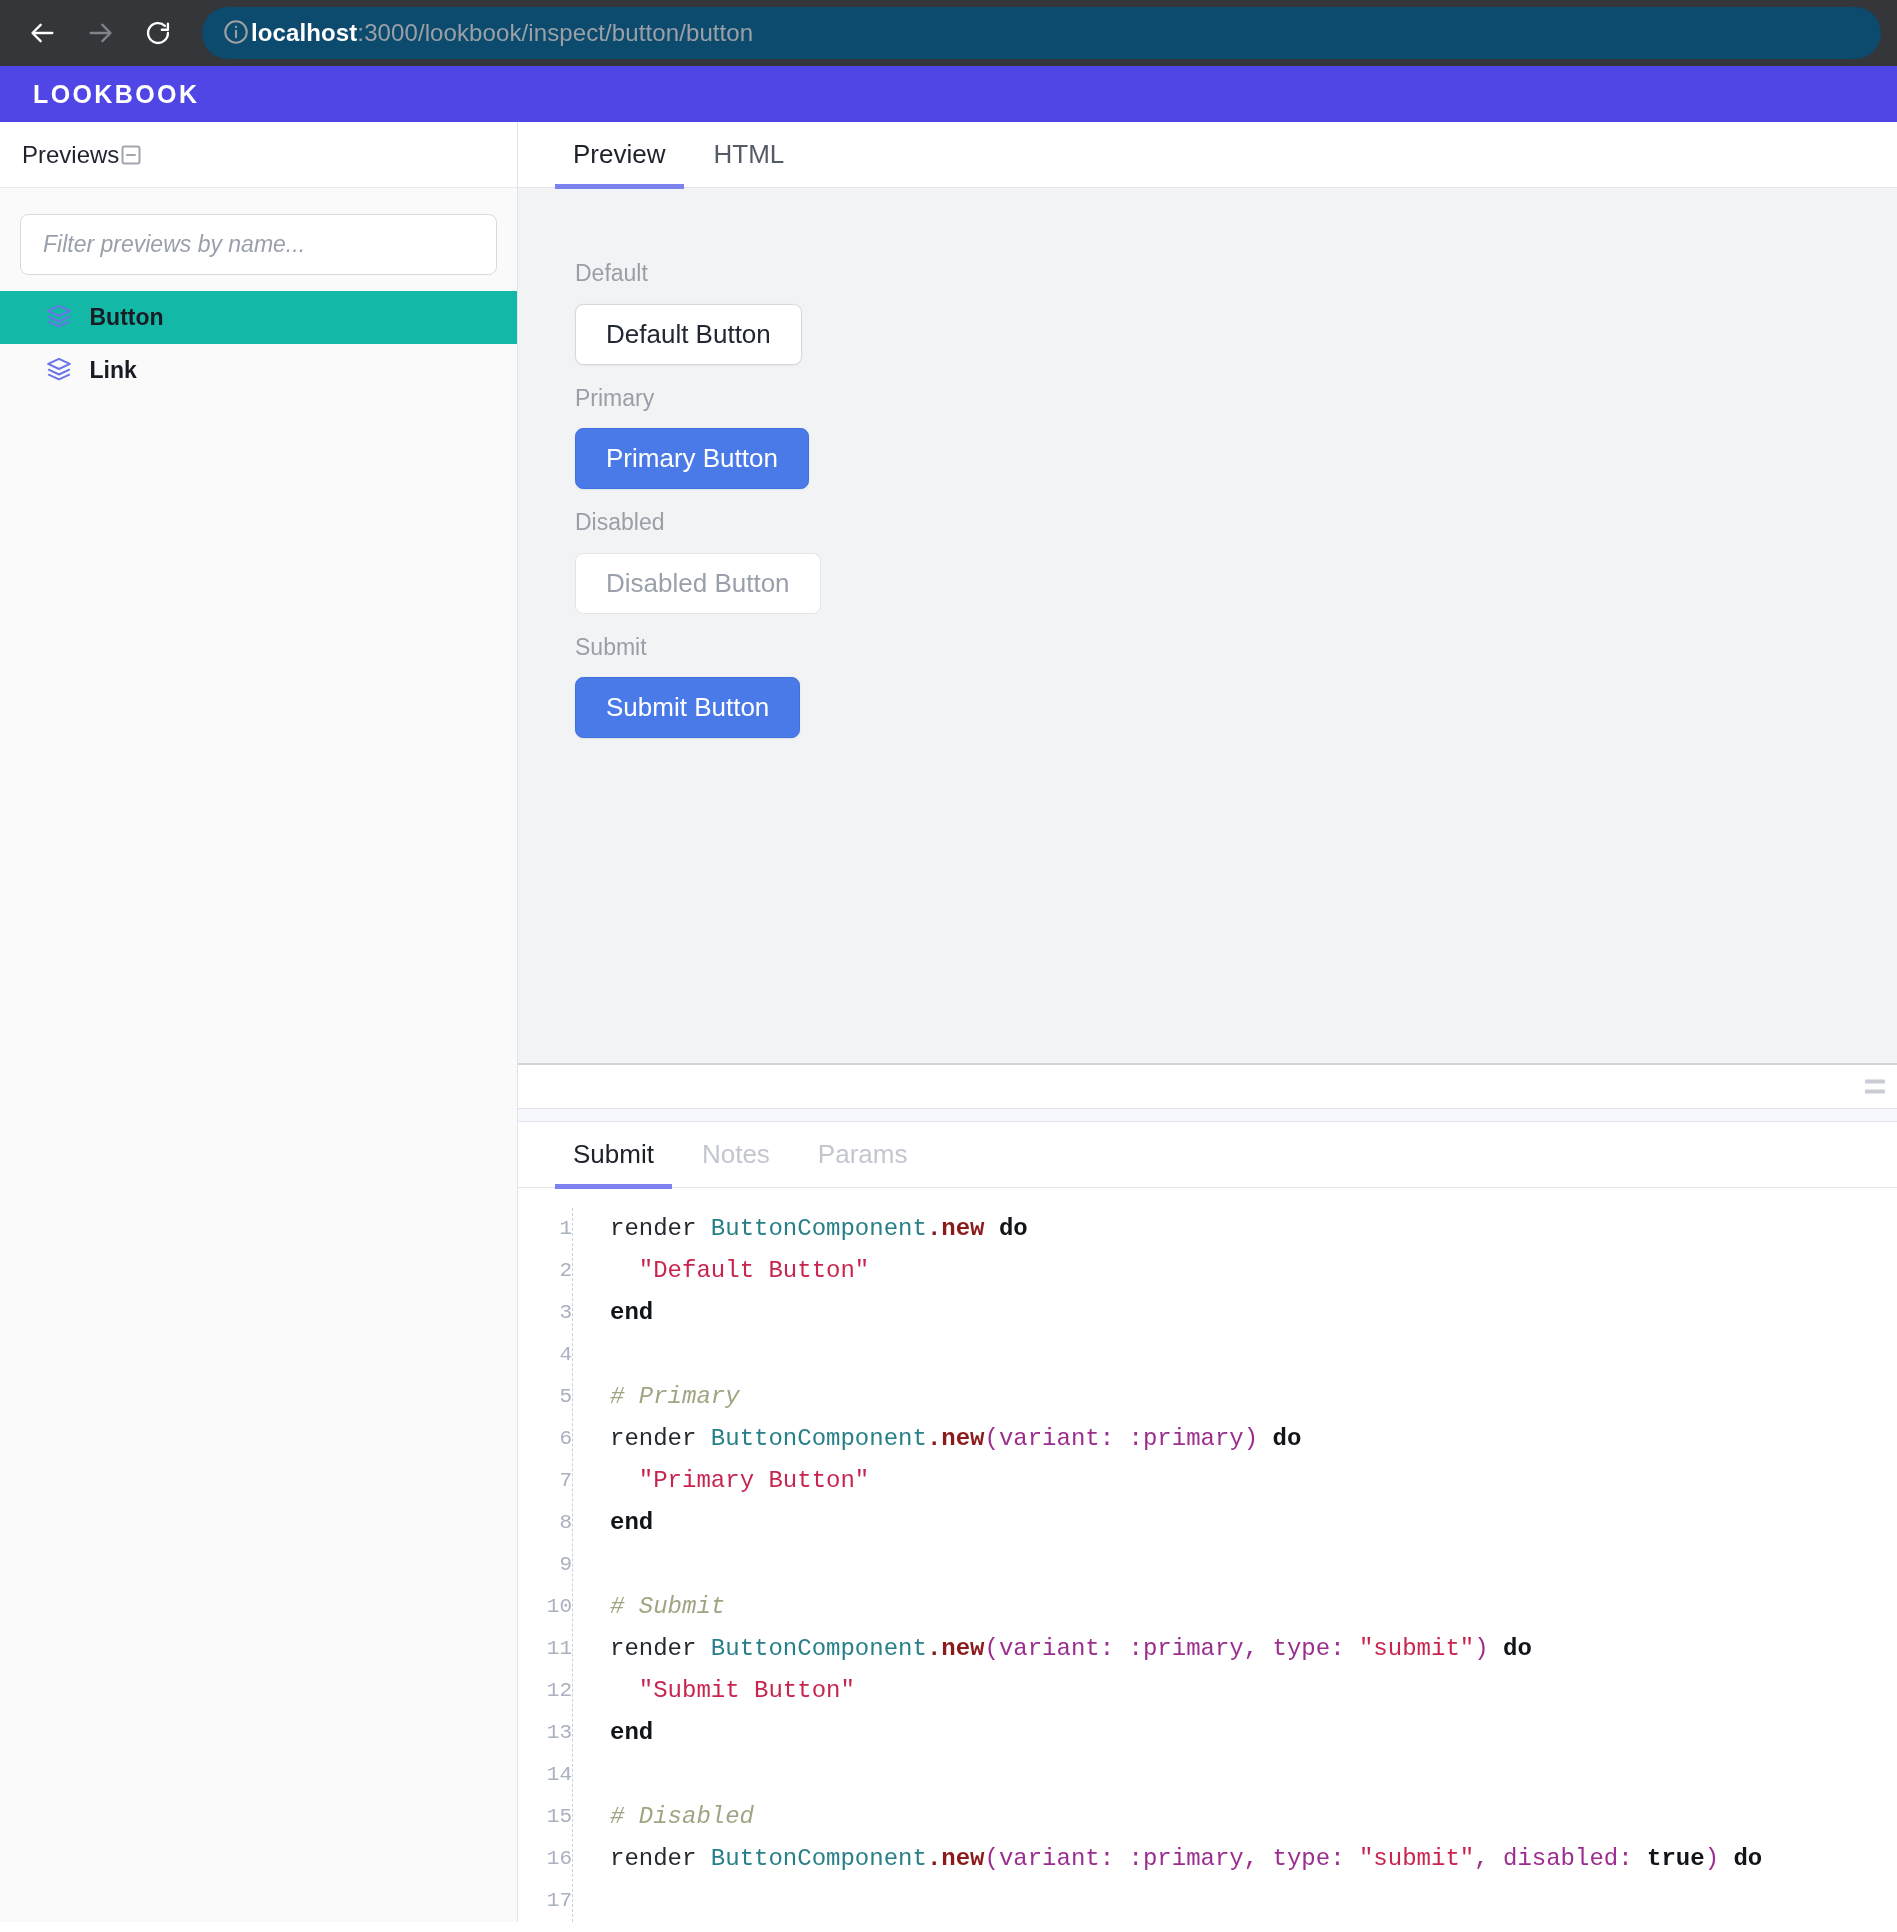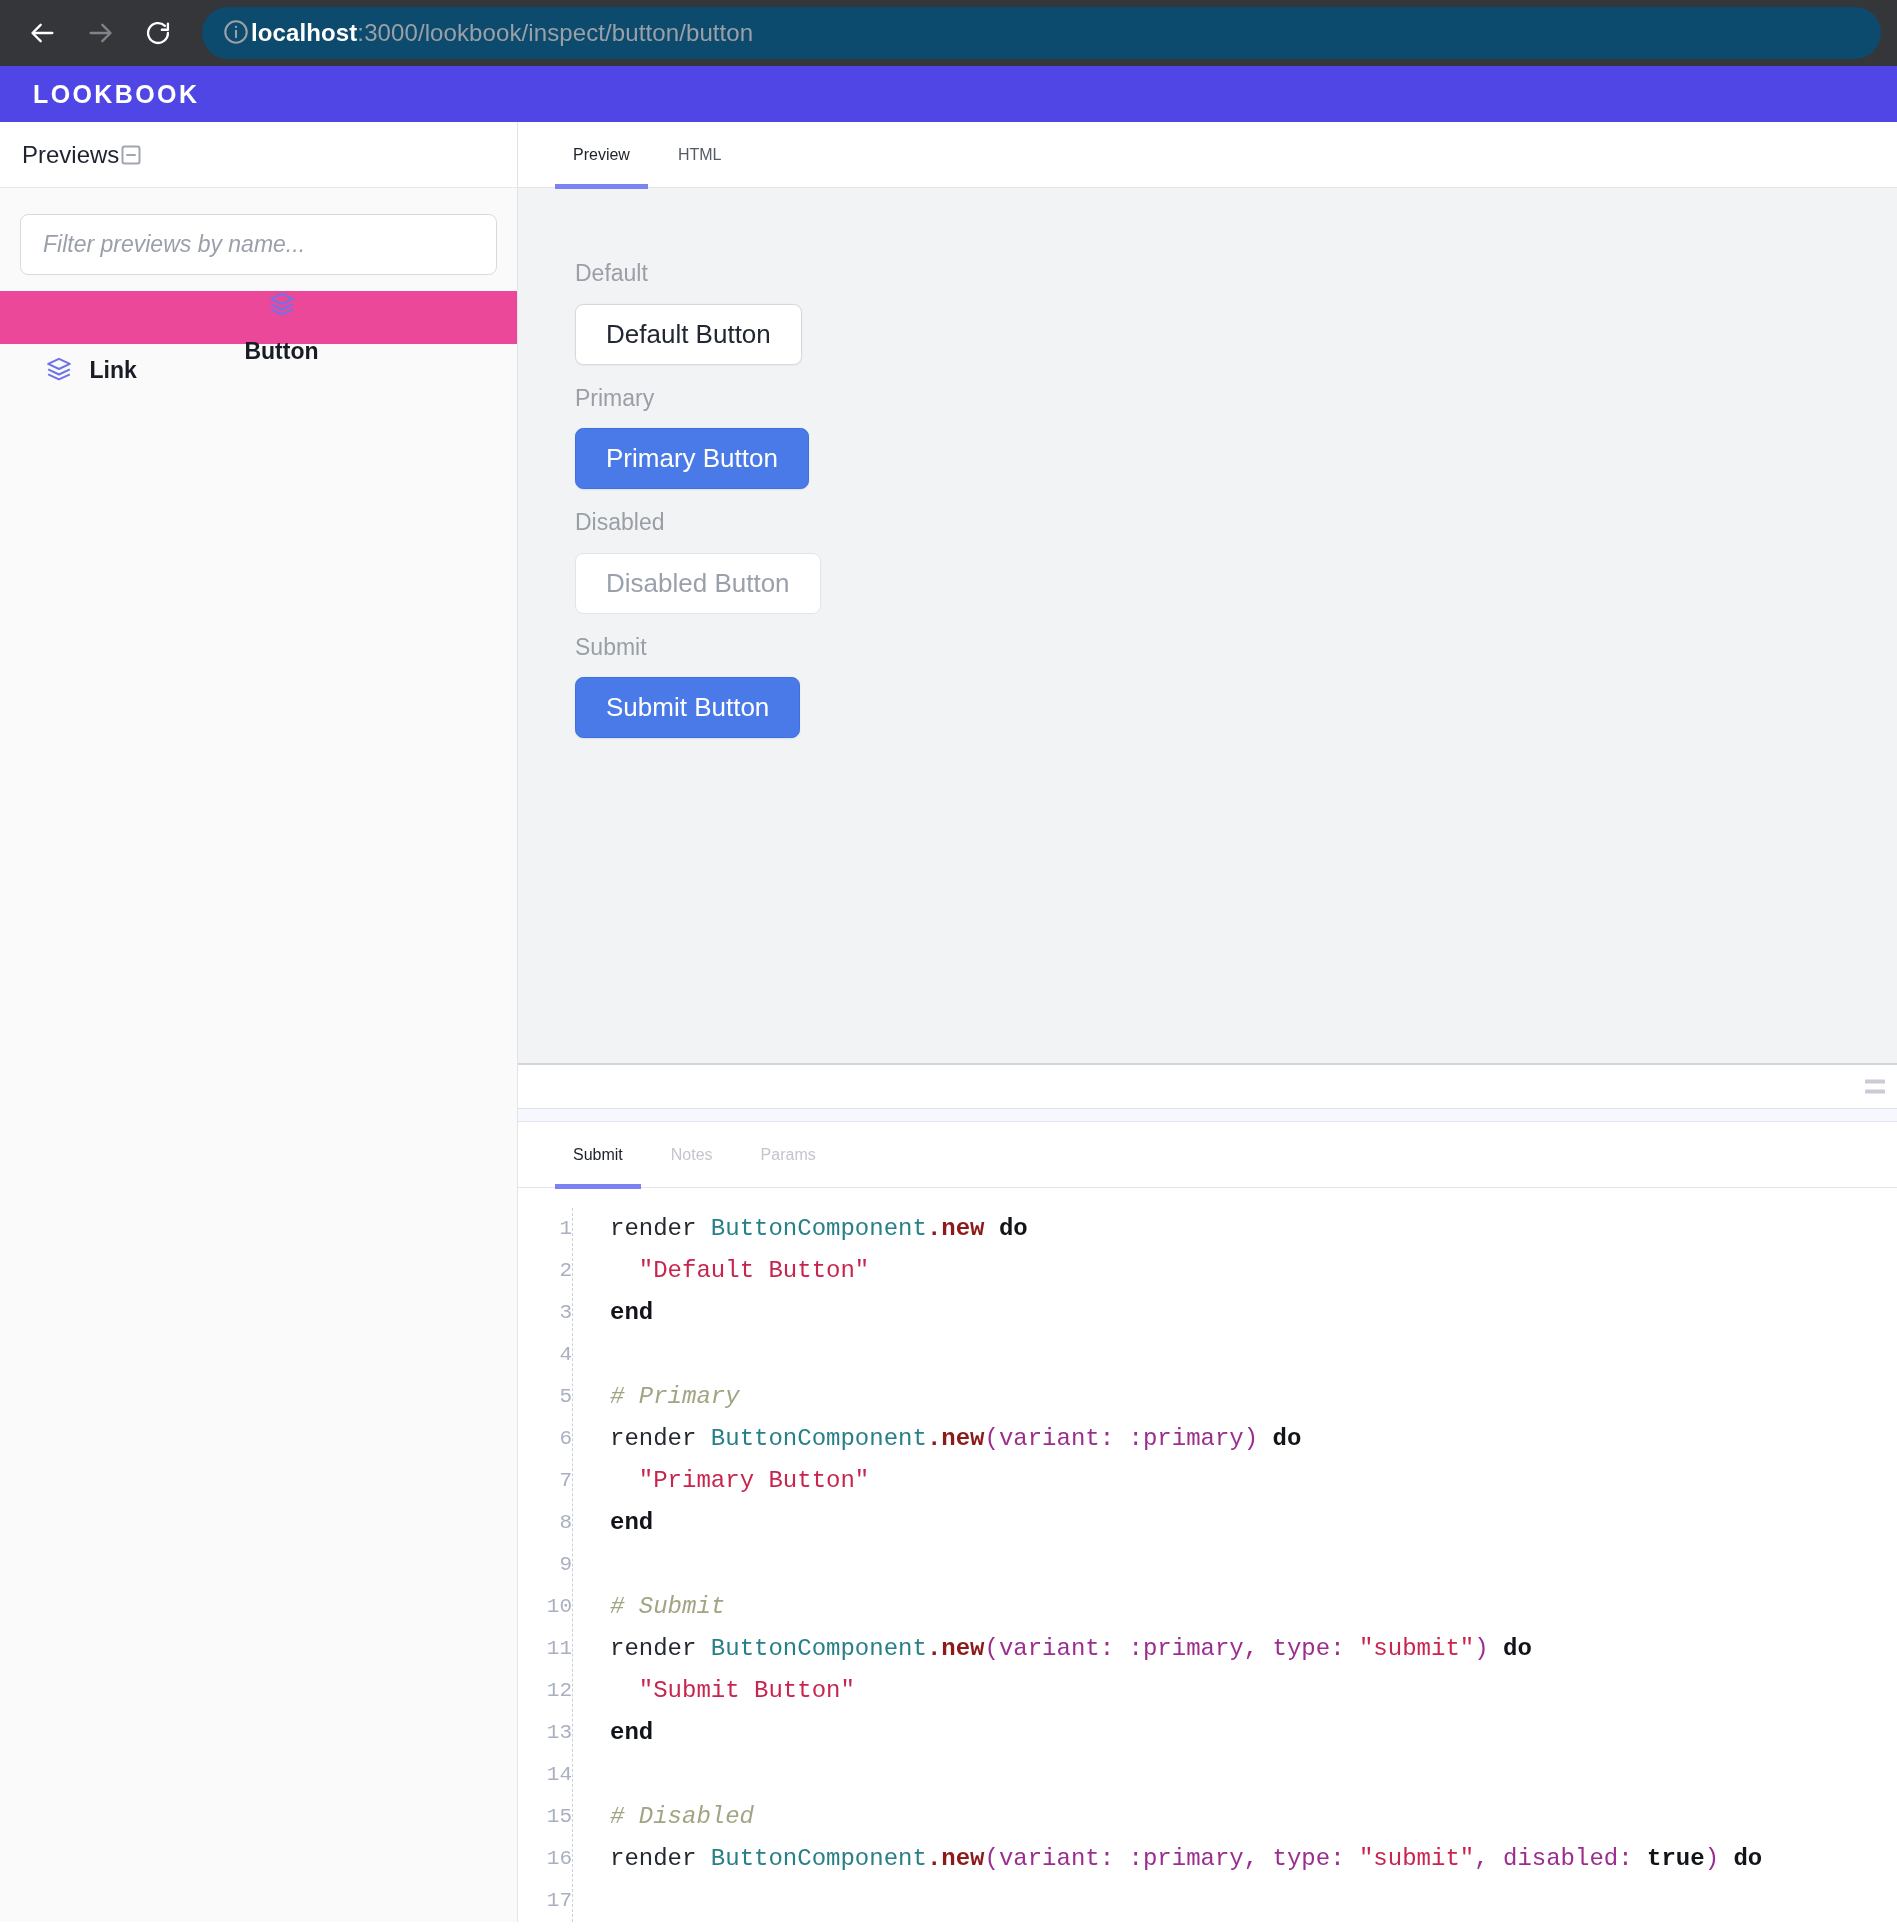--- a/index.html
+++ b/index.html
@@ -99,21 +99,21 @@
   }
   .filter-input::placeholder { color: #9aa0ab; font-style: italic; }
 
   .nav-list { display: flex; flex-direction: column; }
   .nav-item {
     height: 53px;
     display: flex; align-items: center;
     gap: 17.5px;
     padding-left: 46px;
   }
-  .nav-item.active { background: #ec4899; flex-direction: column; }
+  .nav-item.active { background: #14b8a6; }
   .nav-item .layers-ic { flex: 0 0 auto; display: block; }
   .nav-label {
     font-size: 23px;
     font-weight: 700;
     color: #191c24;
   }
 
   
   .main {
     flex: 1 1 auto;
@@ -128,21 +128,21 @@
     border-bottom: 1.8px solid #e4e5ea;
     display: flex; align-items: flex-end;
     padding-left: 31px;
     gap: 0;
     flex: 0 0 auto;
   }
   .tab {
     height: 65px;
     display: flex; align-items: center;
     padding: 0 24px;
-    font-size: 16px;
+    font-size: 26px;
     color: #555b66;
     position: relative;
   }
   .tab.active { color: #1e222b; }
   .tab.active::after {
     content: "";
     position: absolute; left: 5.5px; right: 5.5px; bottom: -1.8px;
     height: 4.6px; background: #7c82f0;
   }
   .tab.muted { color: #c3c6cf; }

